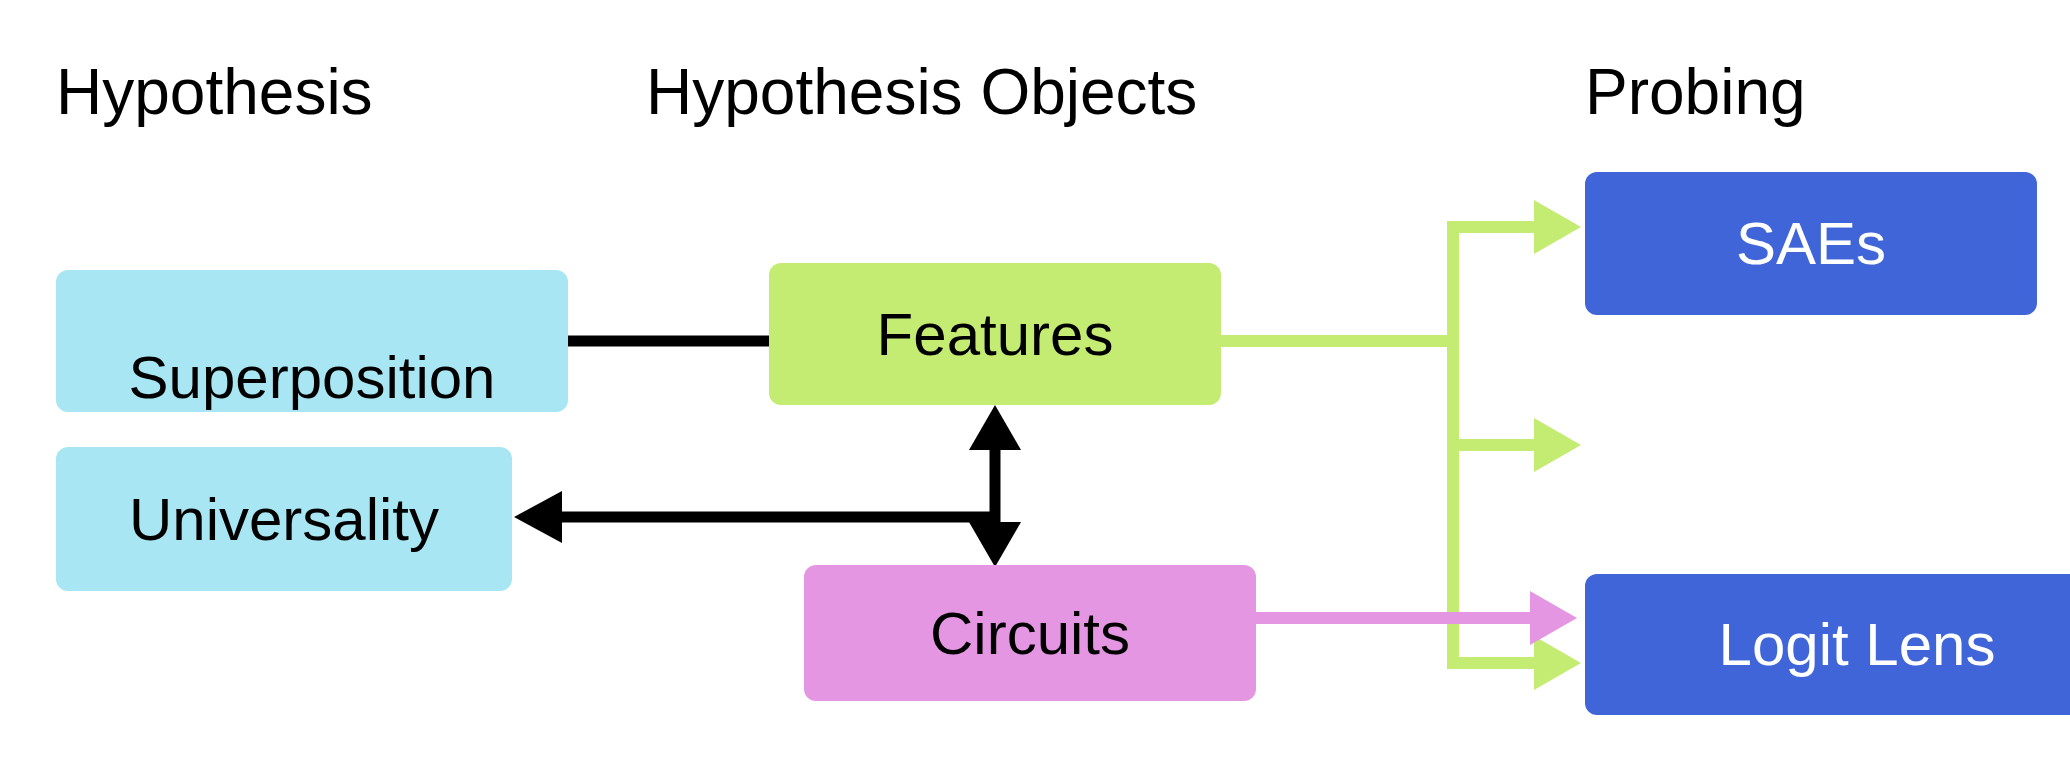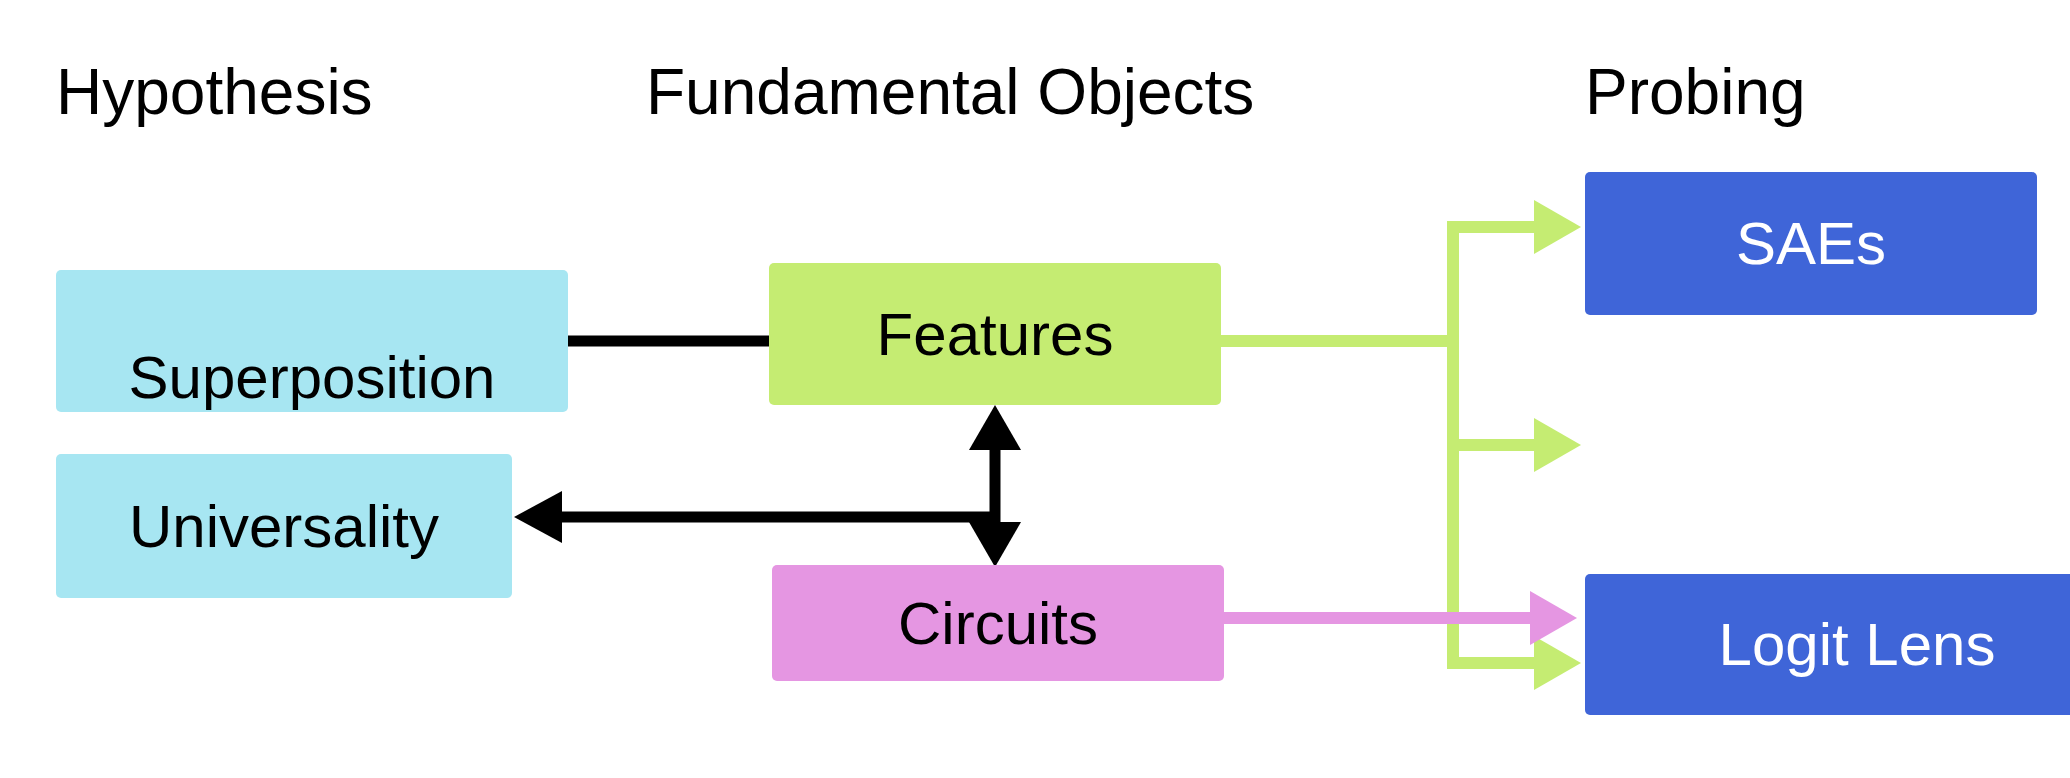--- a/index.html
+++ b/index.html
@@ -14,46 +14,46 @@
     position:absolute;top:50px;height:84px;line-height:84px;
     text-align:left;font-size:64px;font-weight:500;
     color:var(--text-dark,#000);white-space:nowrap;
   }
   #title-hypothesis{left:56px;width:456px;}
   #title-objects{left:646px;width:700px;}
   #title-methods{left:1585px;width:452px;}
 
   .node{
     position:absolute;display:flex;align-items:center;justify-content:center;
-    border-radius:5px;font-size:60px;font-weight:500;
+    border-radius:12px;font-size:60px;font-weight:500;
     color:var(--text-dark,#000);white-space:nowrap;
   }
   #node-superposition{left:56px; top:270px;width:512px;height:142px;background:var(--cyan);align-items:flex-end;}
-  #node-universality {left:56px; top:447px;width:456px;height:144px;background:var(--cyan);margin-top:7px;}
+  #node-universality {left:56px; top:447px;width:456px;height:144px;background:var(--cyan);}
   #node-features     {left:769px;top:263px;width:452px;height:142px;background:var(--green);}
-  #node-circuits     {left:772px;top:565px;width:452px;height:116px;background:var(--pink);}
+  #node-circuits     {left:804px;top:565px;width:452px;height:136px;background:var(--pink);}
   #node-saes         {left:1585px;top:172px;width:452px;height:143px;background:var(--blue);color:var(--text-light,#fff);}
   #node-probing      {left:1585px;top:390px;width:452px;height:142px;background:var(--blue);color:var(--text-light,#fff);}
   #node-logit-lens   {left:1585px;top:574px;width:544px;height:141px;background:var(--blue);color:var(--text-light,#fff);}
 
   svg.edges{position:absolute;left:0;top:0;width:2070px;height:778px;pointer-events:none;}
   .lk{stroke:var(--arrow-black,#000);stroke-width:11;fill:none;}
   .fk{fill:var(--arrow-black,#000);stroke:none;}
   .lg{stroke:var(--green);stroke-width:12;fill:none;}
   .fg{fill:var(--green);stroke:none;}
   .lp{stroke:var(--pink);stroke-width:12;fill:none;}
   .fp{fill:var(--pink);stroke:none;}
 </style>
 </head>
 <body>
 
 <div class="stage">
 
   <div class="col-title" id="title-hypothesis">Hypothesis</div>
-  <div class="col-title" id="title-objects">Fundamental Objects</div>
+  <div class="col-title" id="title-objects">Hypothesis Objects</div>
   <div class="col-title" id="title-methods">Probing</div>
 
   <svg class="edges" viewBox="0 0 2070 778">
 
     <line class="lk" x1="775" y1="341" x2="560" y2="341"></line>
     <polygon class="fk" points="514,341 562,315 562,367"></polygon>
 
     <line class="lk" x1="1000" y1="517" x2="560" y2="517"></line>
     <polygon class="fk" points="514,517 562,491 562,543"></polygon>
 

